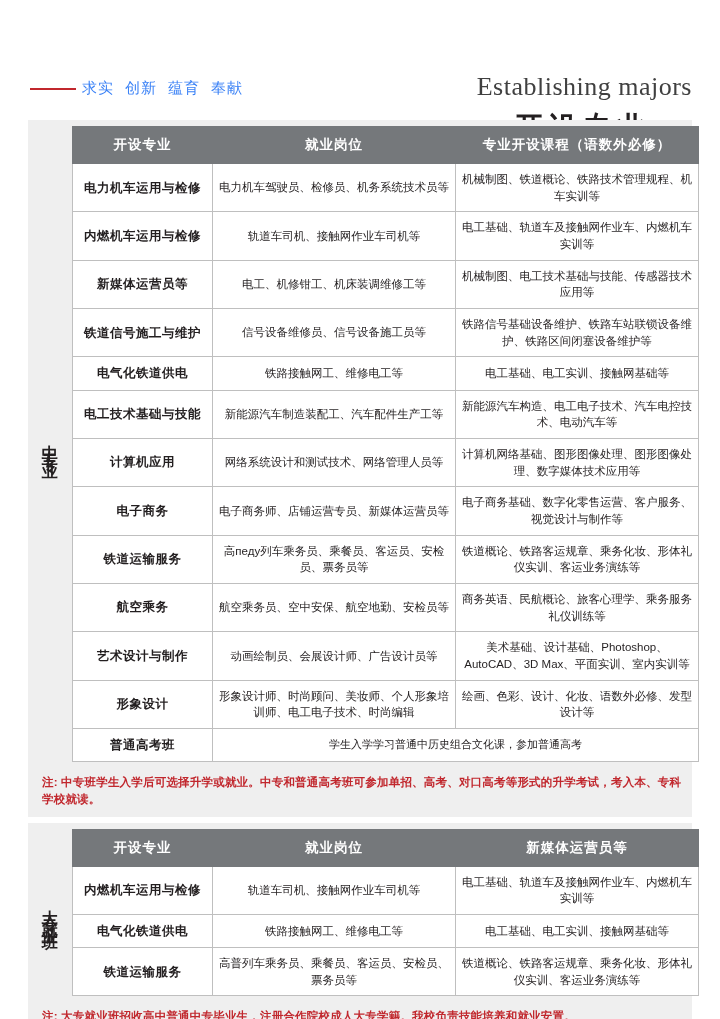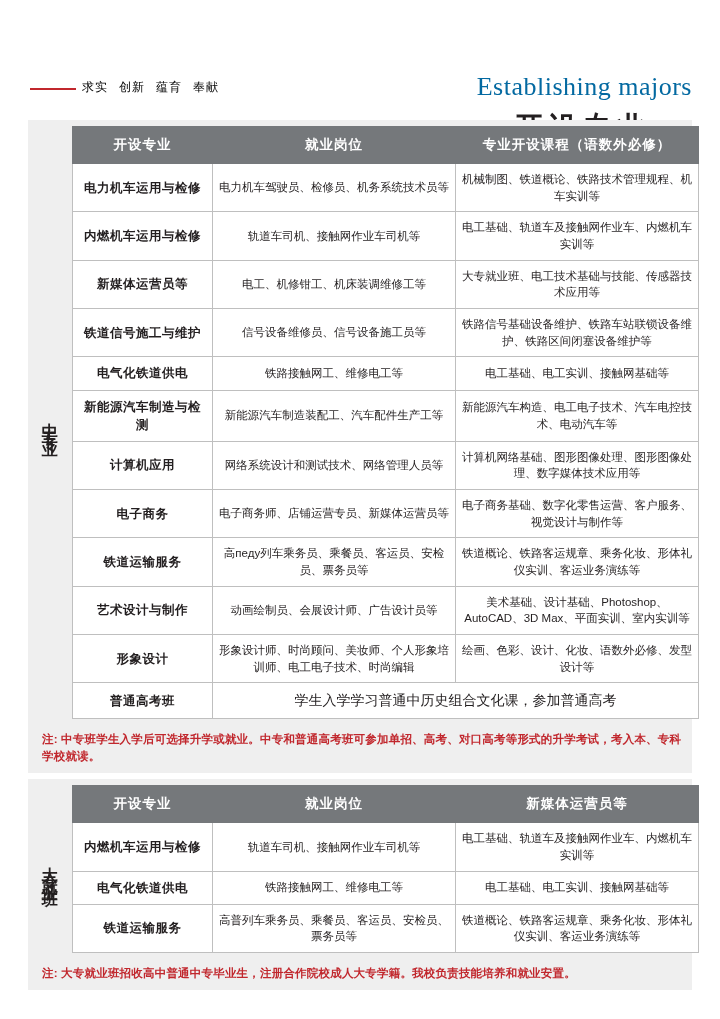--- a/index.html
+++ b/index.html
@@ -32,34 +32,34 @@
     left: 30px;
     top: 88px;
     width: 46px;
     height: 2px;
     background: #c1272d;
   }
   .slogan {
     position: absolute;
     left: 82px;
     top: 79px;
-    font-size: 12px;
+    font-size: 15px;
     letter-spacing: 1px;
-    color: #000000;
+    color: #3b82f6;
     white-space: nowrap;
   }
   .slogan span { margin-right: 11px; }
   .slogan span:last-child { margin-right: 0; }
 
   .title-en {
     position: absolute;
     right: 28px;
     top: 72px;
     font-size: 26px;
-    color: #0369a1;
+    color: #404040;
     letter-spacing: 0.5px;
     font-family: "Liberation Serif", "DejaVu Serif", serif;
     white-space: nowrap;
   }
   .title-cn {
     position: absolute;
     right: 70px;
     top: 108px;
     font-size: 30px;
     font-weight: bold;
@@ -125,21 +125,21 @@
     text-align: center;
     vertical-align: middle;
     color: #231f20;
   }
   table.majors td.major {
     font-weight: bold;
     font-size: 12.5px;
     letter-spacing: 0.5px;
   }
   table.majors td.full {
-    font-size: 14px;
+    font-size: 11px;
     font-weight: normal;
     text-align: center;
   }
 
   .note {
     color: #c1272d;
     font-size: 11.5px;
     font-weight: bold;
     line-height: 1.5;
     padding: 6px 10px 8px 14px;
@@ -186,51 +186,56 @@
             <td>机械制图、铁道概论、铁路技术管理规程、机车实训等</td>
           </tr>
           <tr>
             <td class="major">内燃机车运用与检修</td>
             <td>轨道车司机、接触网作业车司机等</td>
             <td>电工基础、轨道车及接触网作业车、内燃机车实训等</td>
           </tr>
           <tr>
             <td class="major">新媒体运营员等</td>
             <td>电工、机修钳工、机床装调维修工等</td>
-            <td>大专就业班、电工技术基础与技能、传感器技术应用等</td>
+            <td>机械制图、电工技术基础与技能、传感器技术应用等</td>
           </tr>
           <tr>
             <td class="major">铁道信号施工与维护</td>
             <td>信号设备维修员、信号设备施工员等</td>
             <td>铁路信号基础设备维护、铁路车站联锁设备维护、铁路区间闭塞设备维护等</td>
           </tr>
           <tr>
             <td class="major">电气化铁道供电</td>
             <td>铁路接触网工、维修电工等</td>
             <td>电工基础、电工实训、接触网基础等</td>
           </tr>
           <tr>
-            <td class="major">新能源汽车制造与检测</td>
+            <td class="major">电工技术基础与技能</td>
             <td>新能源汽车制造装配工、汽车配件生产工等</td>
             <td>新能源汽车构造、电工电子技术、汽车电控技术、电动汽车等</td>
           </tr>
           <tr>
             <td class="major">计算机应用</td>
             <td>网络系统设计和测试技术、网络管理人员等</td>
             <td>计算机网络基础、图形图像处理、图形图像处理、数字媒体技术应用等</td>
           </tr>
           <tr>
             <td class="major">电子商务</td>
             <td>电子商务师、店铺运营专员、新媒体运营员等</td>
             <td>电子商务基础、数字化零售运营、客户服务、视觉设计与制作等</td>
           </tr>
           <tr>
             <td class="major">铁道运输服务</td>
             <td>高педу列车乘务员、乘餐员、客运员、安检员、票务员等</td>
             <td>铁道概论、铁路客运规章、乘务化妆、形体礼仪实训、客运业务演练等</td>
+          </tr>
+          <tr>
+            <td class="major">航空乘务</td>
+            <td>航空乘务员、空中安保、航空地勤、安检员等</td>
+            <td>商务英语、民航概论、旅客心理学、乘务服务礼仪训练等</td>
           </tr>
           <tr>
             <td class="major">艺术设计与制作</td>
             <td>动画绘制员、会展设计师、广告设计员等</td>
             <td>美术基础、设计基础、Photoshop、AutoCAD、3D Max、平面实训、室内实训等</td>
           </tr>
           <tr>
             <td class="major">形象设计</td>
             <td>形象设计师、时尚顾问、美妆师、个人形象培训师、电工电子技术、时尚编辑</td>
             <td>绘画、色彩、设计、化妆、语数外必修、发型设计等</td>

